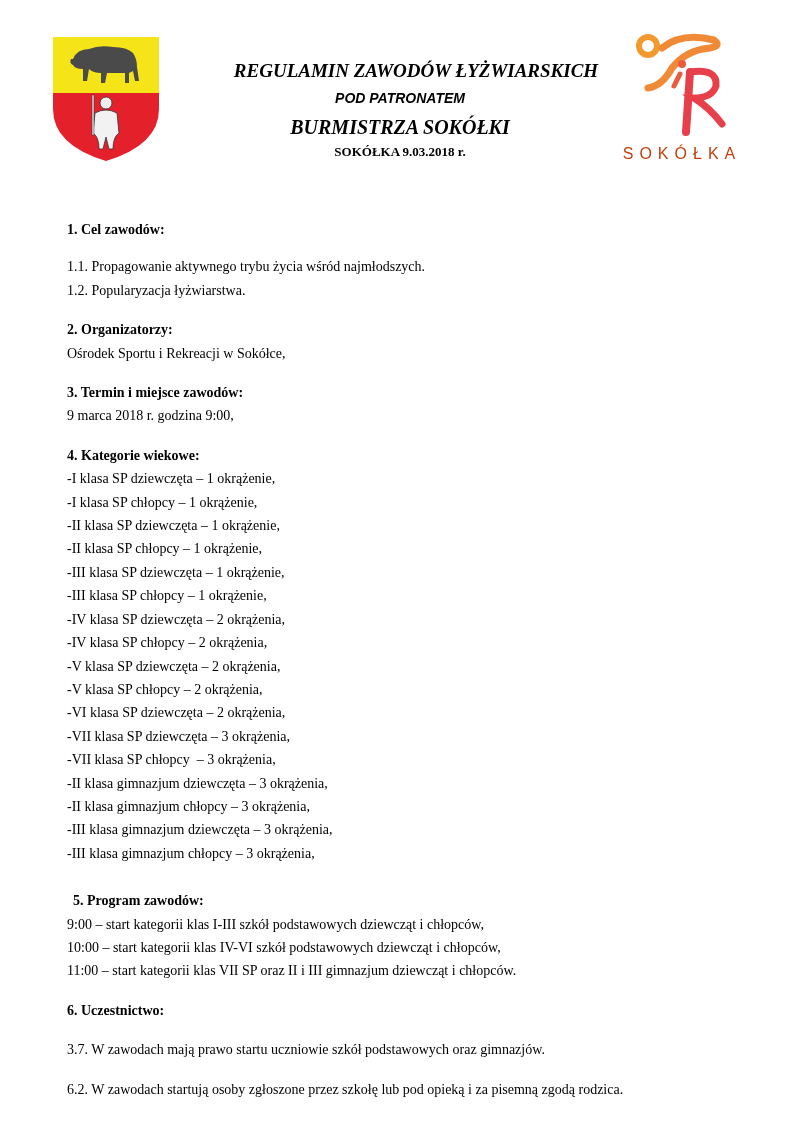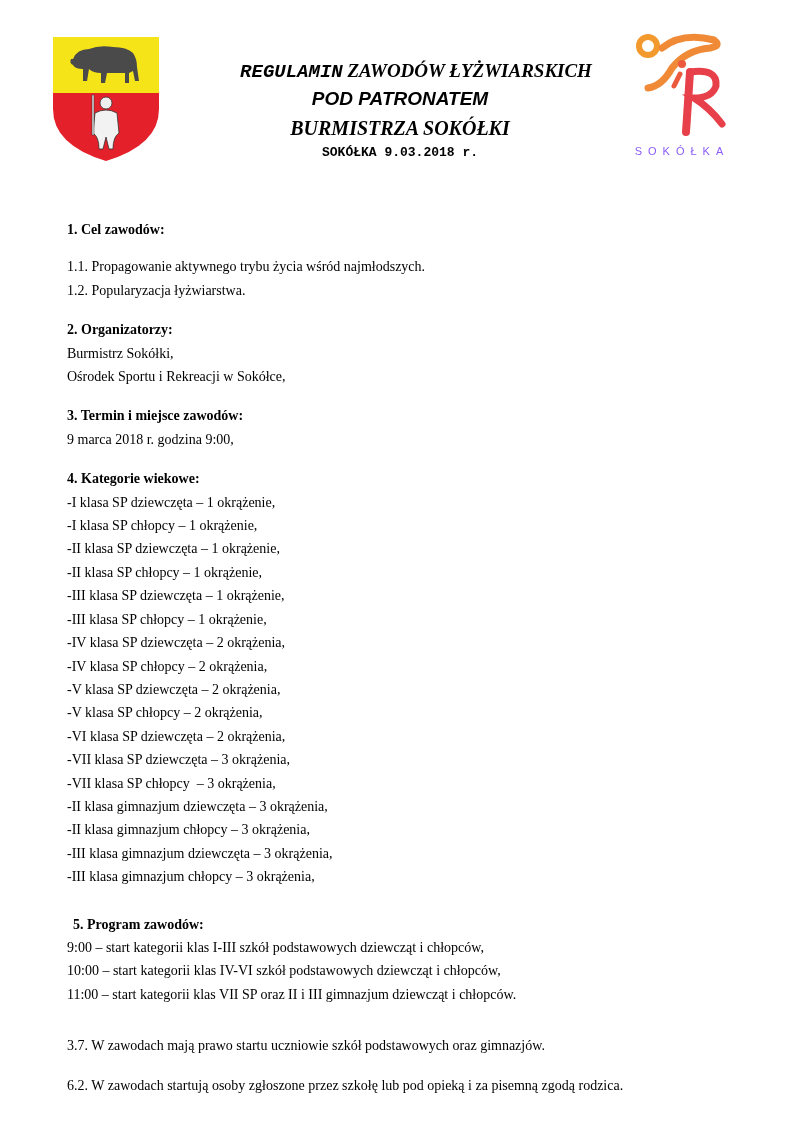--- a/index.html
+++ b/index.html
@@ -1,26 +1,26 @@
 <!DOCTYPE html>
 <html><head>
 <meta charset="utf-8">
 <style>
   html, body { margin: 0; padding: 0; background: #ffffff; }
   body { width: 794px; height: 1123px; position: relative; overflow: hidden; color: #000; font-family: "Liberation Serif", serif; }
   .crest { position: absolute; left: 53px; top: 37px; width: 106px; height: 126px; }
   .logo { position: absolute; left: 622px; top: 28px; width: 120px; height: 110px; }
-  .logo-text { position: absolute; left: 622px; top: 145px; width: 120px; text-align: center; font-family: "Liberation Sans", sans-serif; font-size: 11px; letter-spacing: 6px; color: #8b5cf6; }
+  .logo-text { position: absolute; left: 622px; top: 145px; width: 120px; text-align: center; font-family: "Liberation Sans", sans-serif; font-size: 16px; letter-spacing: 6px; color: #c2410c; }
   .title { position: absolute; left: 180px; top: 58px; width: 440px; text-align: center; }
   .t1 { font-size: 19px; font-weight: bold; font-style: italic; line-height: 26px; }
-  .t1 .sans { font-family: Liberation Mono, monospace; margin-left: 32px; }
+  .t1 .sans { font-family: Liberation Serif, serif; margin-left: 32px; }
   .t1 .serif { font-family: "Liberation Serif", serif; }
-  .t2 { font-family: "Liberation Sans", sans-serif; font-size: 19px; font-weight: bold; font-style: italic; line-height: 28px; }
+  .t2 { font-family: "Liberation Sans", sans-serif; font-size: 14px; font-weight: bold; font-style: italic; line-height: 28px; }
   .t3 { font-family: "Liberation Serif", serif; font-size: 20px; font-weight: bold; font-style: italic; line-height: 30px; }
-  .t4 { font-family: Liberation Mono, monospace; font-size: 13px; font-weight: bold; line-height: 20px; }
+  .t4 { font-family: Liberation Serif, serif; font-size: 13px; font-weight: bold; line-height: 20px; }
   .content { position: absolute; left: 63px; top: 216px; width: 700px; font-size: 14px; line-height: 19.4px; }
   .content .h { font-weight: bold; }
   .content p { margin: 4px; }
   .gap-s { height: 10px; }
   .gap-m { height: 12px; }
   .ind { padding-left: 6px; }
 </style>
 </head>
 <body>
 
@@ -53,21 +53,20 @@
 </div>
 
 <div class="content">
   <p class="h">1. Cel zawodów:</p>
   <div class="gap-s"></div>
   <p>1.1. Propagowanie aktywnego trybu życia wśród najmłodszych.</p>
   <p>1.2. Popularyzacja łyżwiarstwa.</p>
   <div class="gap-m"></div>
 
   <p class="h">2. Organizatorzy:</p>
-  <p>Burmistrz Sokółki,</p>
   <p>Ośrodek Sportu i Rekreacji w Sokółce,</p>
   <div class="gap-m"></div>
 
   <p class="h">3. Termin i miejsce zawodów:</p>
   <p>9 marca 2018 r. godzina 9:00,</p>
   <div class="gap-m"></div>
 
   <p class="h">4. Kategorie wiekowe:</p>
   <p>-I klasa SP dziewczęta – 1 okrążenie,</p>
   <p>-I klasa SP chłopcy – 1 okrążenie,</p>
@@ -87,17 +86,18 @@
   <p>-III klasa gimnazjum dziewczęta – 3 okrążenia,</p>
   <p>-III klasa gimnazjum chłopcy – 3 okrążenia,</p>
   <div style="height:20px"></div>
 
   <p class="h ind">5. Program zawodów:</p>
   <p>9:00 – start kategorii klas I-III szkół podstawowych dziewcząt i chłopców,</p>
   <p>10:00 – start kategorii klas IV-VI szkół podstawowych dziewcząt i chłopców,</p>
   <p>11:00 – start kategorii klas VII SP oraz II i III gimnazjum dziewcząt i chłopców.</p>
   <div class="gap-m"></div>
 
+  <p class="h">6. Uczestnictwo:</p>
   <div class="gap-m"></div>
   <p>3.7. W zawodach mają prawo startu uczniowie szkół podstawowych oraz gimnazjów.</p>
   <div class="gap-m"></div>
   <p>6.2. W zawodach startują osoby zgłoszone przez szkołę lub pod opieką i za pisemną zgodą rodzica.</p>
 </div>
 
 </body></html>

